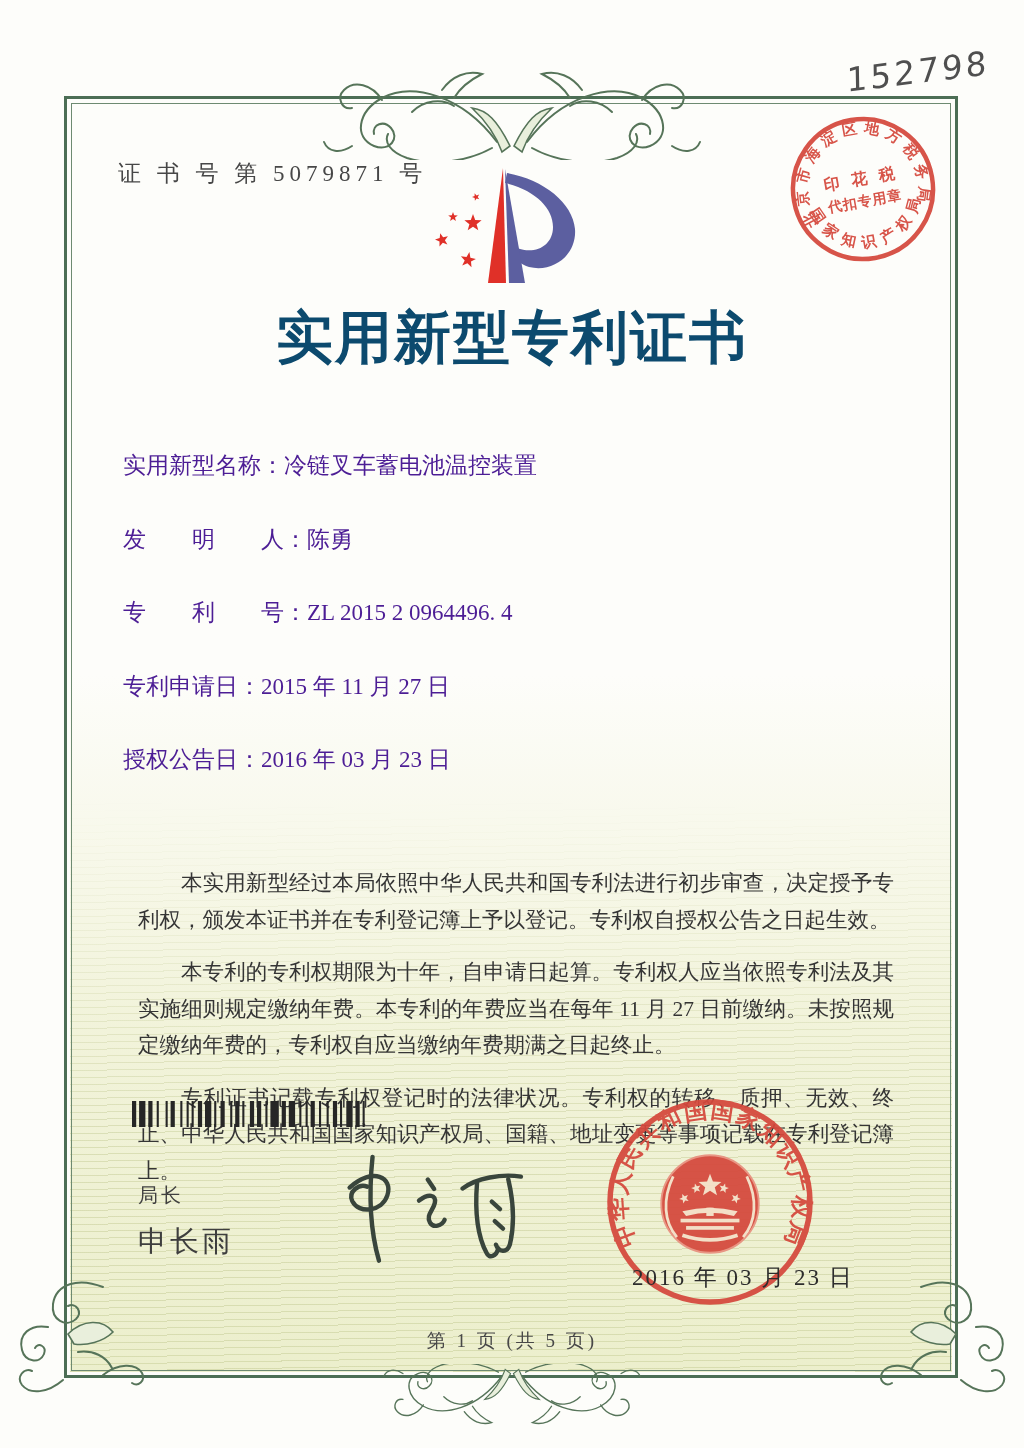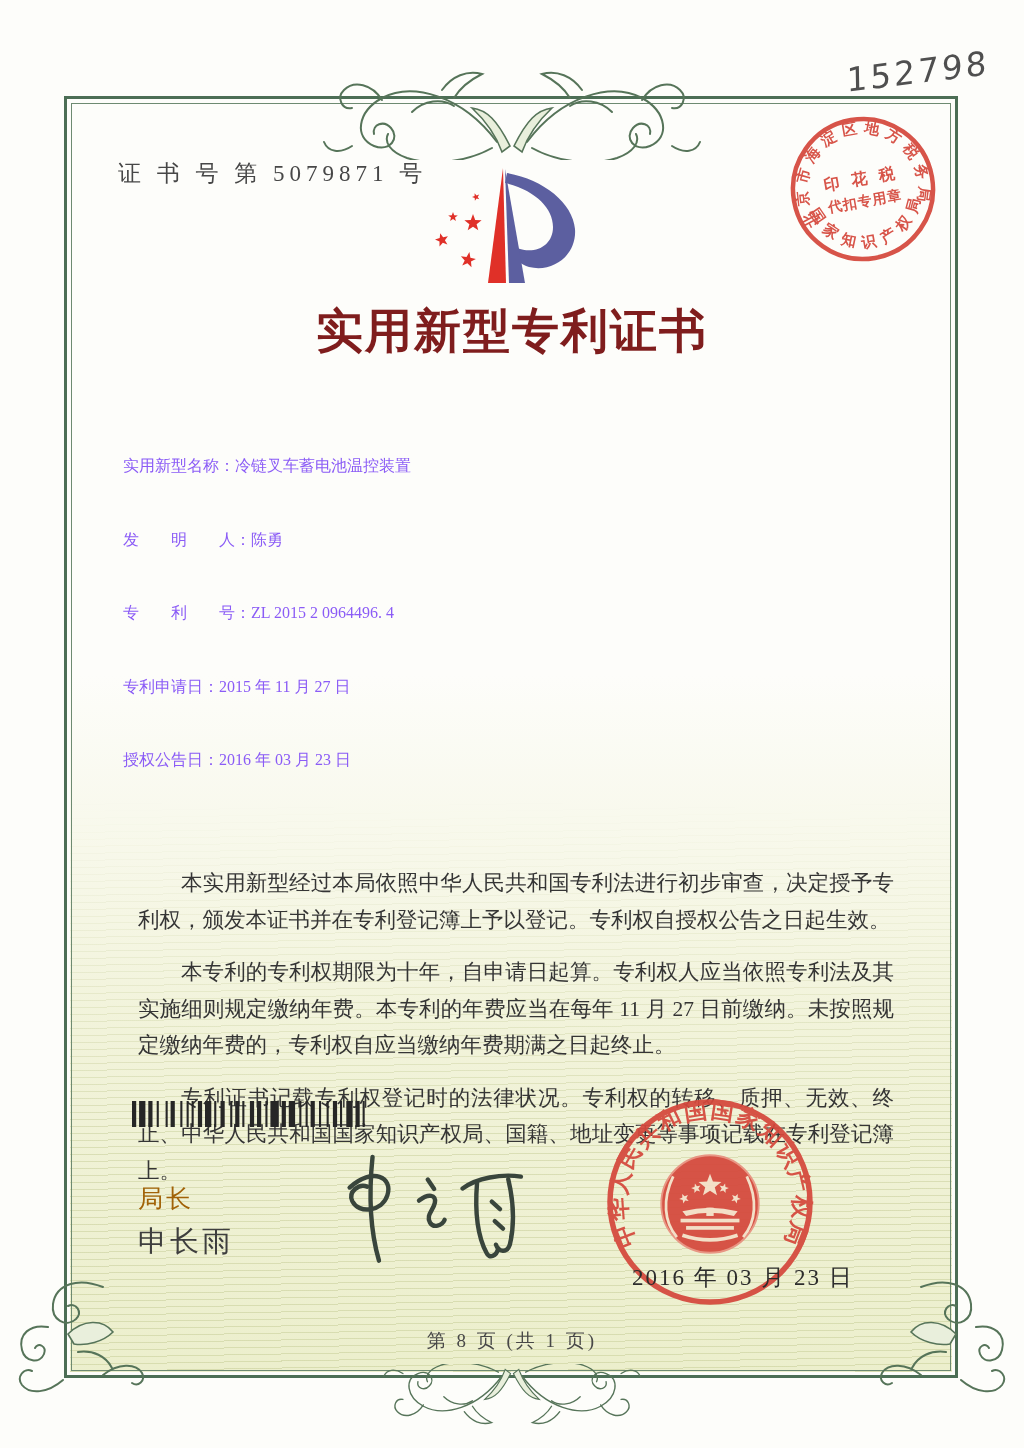--- a/index.html
+++ b/index.html
@@ -26,35 +26,35 @@
                font-family:"DejaVu Sans",sans-serif;transform:rotate(-7deg) skewX(-6deg);
                letter-spacing:3px;z-index:6;}
 
   .cert-no{position:absolute;left:118px;top:158px;font-size:23px;letter-spacing:5px;color:#474747;}
 
   .logo{position:absolute;left:425px;top:163px;width:160px;height:125px;}
 
   .tax-stamp{position:absolute;left:788px;top:114px;width:150px;height:150px;
              transform:rotate(-10deg);opacity:.93;z-index:4;}
 
-  .title{position:absolute;left:0;right:0;top:300px;text-align:center;font-size:47px;
-         font-weight:bold;letter-spacing:2px;color:#7f1d1d;}
+  .title{position:absolute;left:0;right:0;top:300px;text-align:center;font-size:57px;
+         font-weight:bold;letter-spacing:2px;color:#0c4a6e;}
 
   .fields{position:absolute;left:123px;top:429px;}
-  .field-line{font-size:16px;line-height:73.5px;white-space:pre;color:#8b5cf6;}
+  .field-line{font-size:23px;line-height:73.5px;white-space:pre;color:#4c1d95;}
 
   .paragraphs{position:absolute;left:122px;top:849px;width:788px;font-size:21.5px;
               line-height:36.5px;text-align:justify;color:#353535;}
   .paragraphs p{margin:16px;text-indent:2em;}
 
   .barcode{position:absolute;left:132px;top:1101px;width:260px;height:26px;overflow:hidden;}
   .barcode rect{fill:#262626;}
 
-  .sig-title{position:absolute;left:138px;top:1182px;font-size:25px;letter-spacing:3px;
-             color:#a16207;font-family:"Liberation Sans","DejaVu Sans",sans-serif;}
+  .sig-title{position:absolute;left:138px;top:1182px;font-size:20px;letter-spacing:3px;
+             color:#404040;font-family:"Liberation Sans","DejaVu Sans",sans-serif;}
   .sig-name{position:absolute;left:138px;top:1222px;font-size:29px;letter-spacing:3px;
             color:#3e3e3e;font-family:"Liberation Sans","DejaVu Sans",sans-serif;}
   .signature-svg{position:absolute;left:282px;top:1146px;width:255px;height:120px;z-index:3;}
 
   .main-seal{position:absolute;left:600px;top:1092px;width:220px;height:220px;opacity:.93;z-index:4;}
   .seal-date{position:absolute;left:632px;top:1262px;font-size:23px;letter-spacing:2px;
              color:#2c2c2c;z-index:5;}
 
   .footer{position:absolute;left:0;right:0;top:1328px;text-align:center;font-size:19px;
           letter-spacing:3px;color:#484848;}
@@ -238,16 +238,16 @@
         <rect x="-32" y="16" width="64" height="4" fill="#f4dfc8"></rect>
         <rect x="-26" y="24" width="52" height="4" fill="#f4dfc8"></rect>
         <path d="M -30,34 Q 0,44 30,34" fill="none" stroke="#f4dfc8" stroke-width="4"></path>
         <path d="M -40,-30 C -52,-5 -50,20 -36,36" fill="none" stroke="#f4dfc8" stroke-width="3"></path>
         <path d="M 40,-30 C 52,-5 50,20 36,36" fill="none" stroke="#f4dfc8" stroke-width="3"></path>
       </g>
     </svg>
 
     <div class="seal-date">2016 年 03 月 23 日</div>
 
-    <div class="footer">第 8 页 (共 1 页)</div>
+    <div class="footer">第 1 页 (共 5 页)</div>
 
   </div>
 </div>
 
 </body></html>

